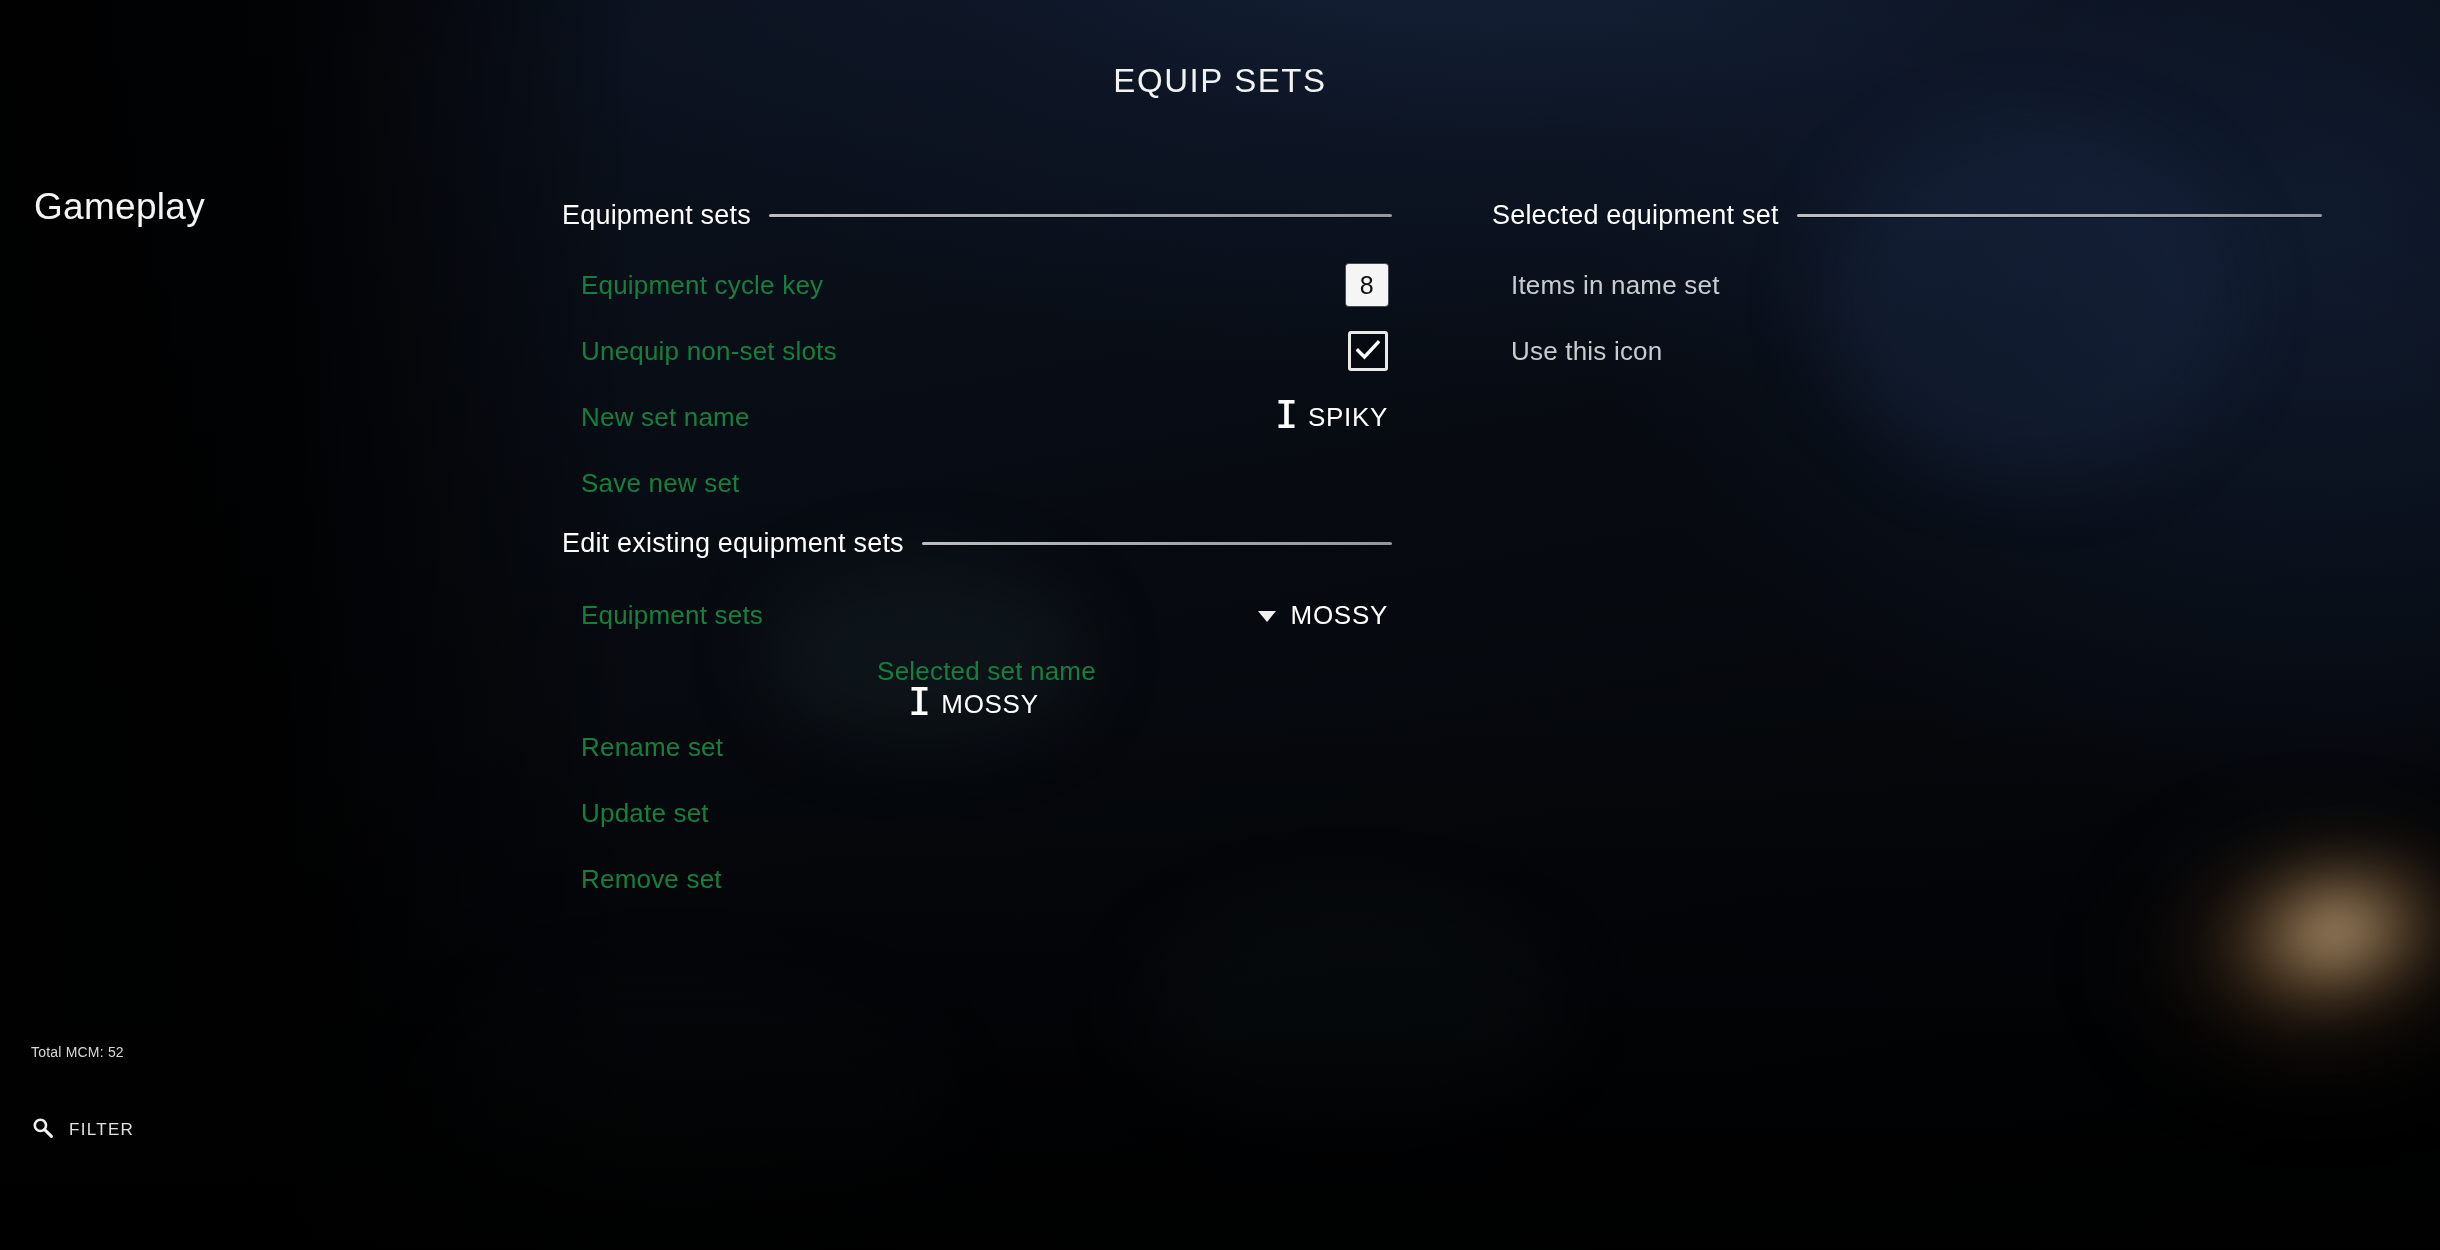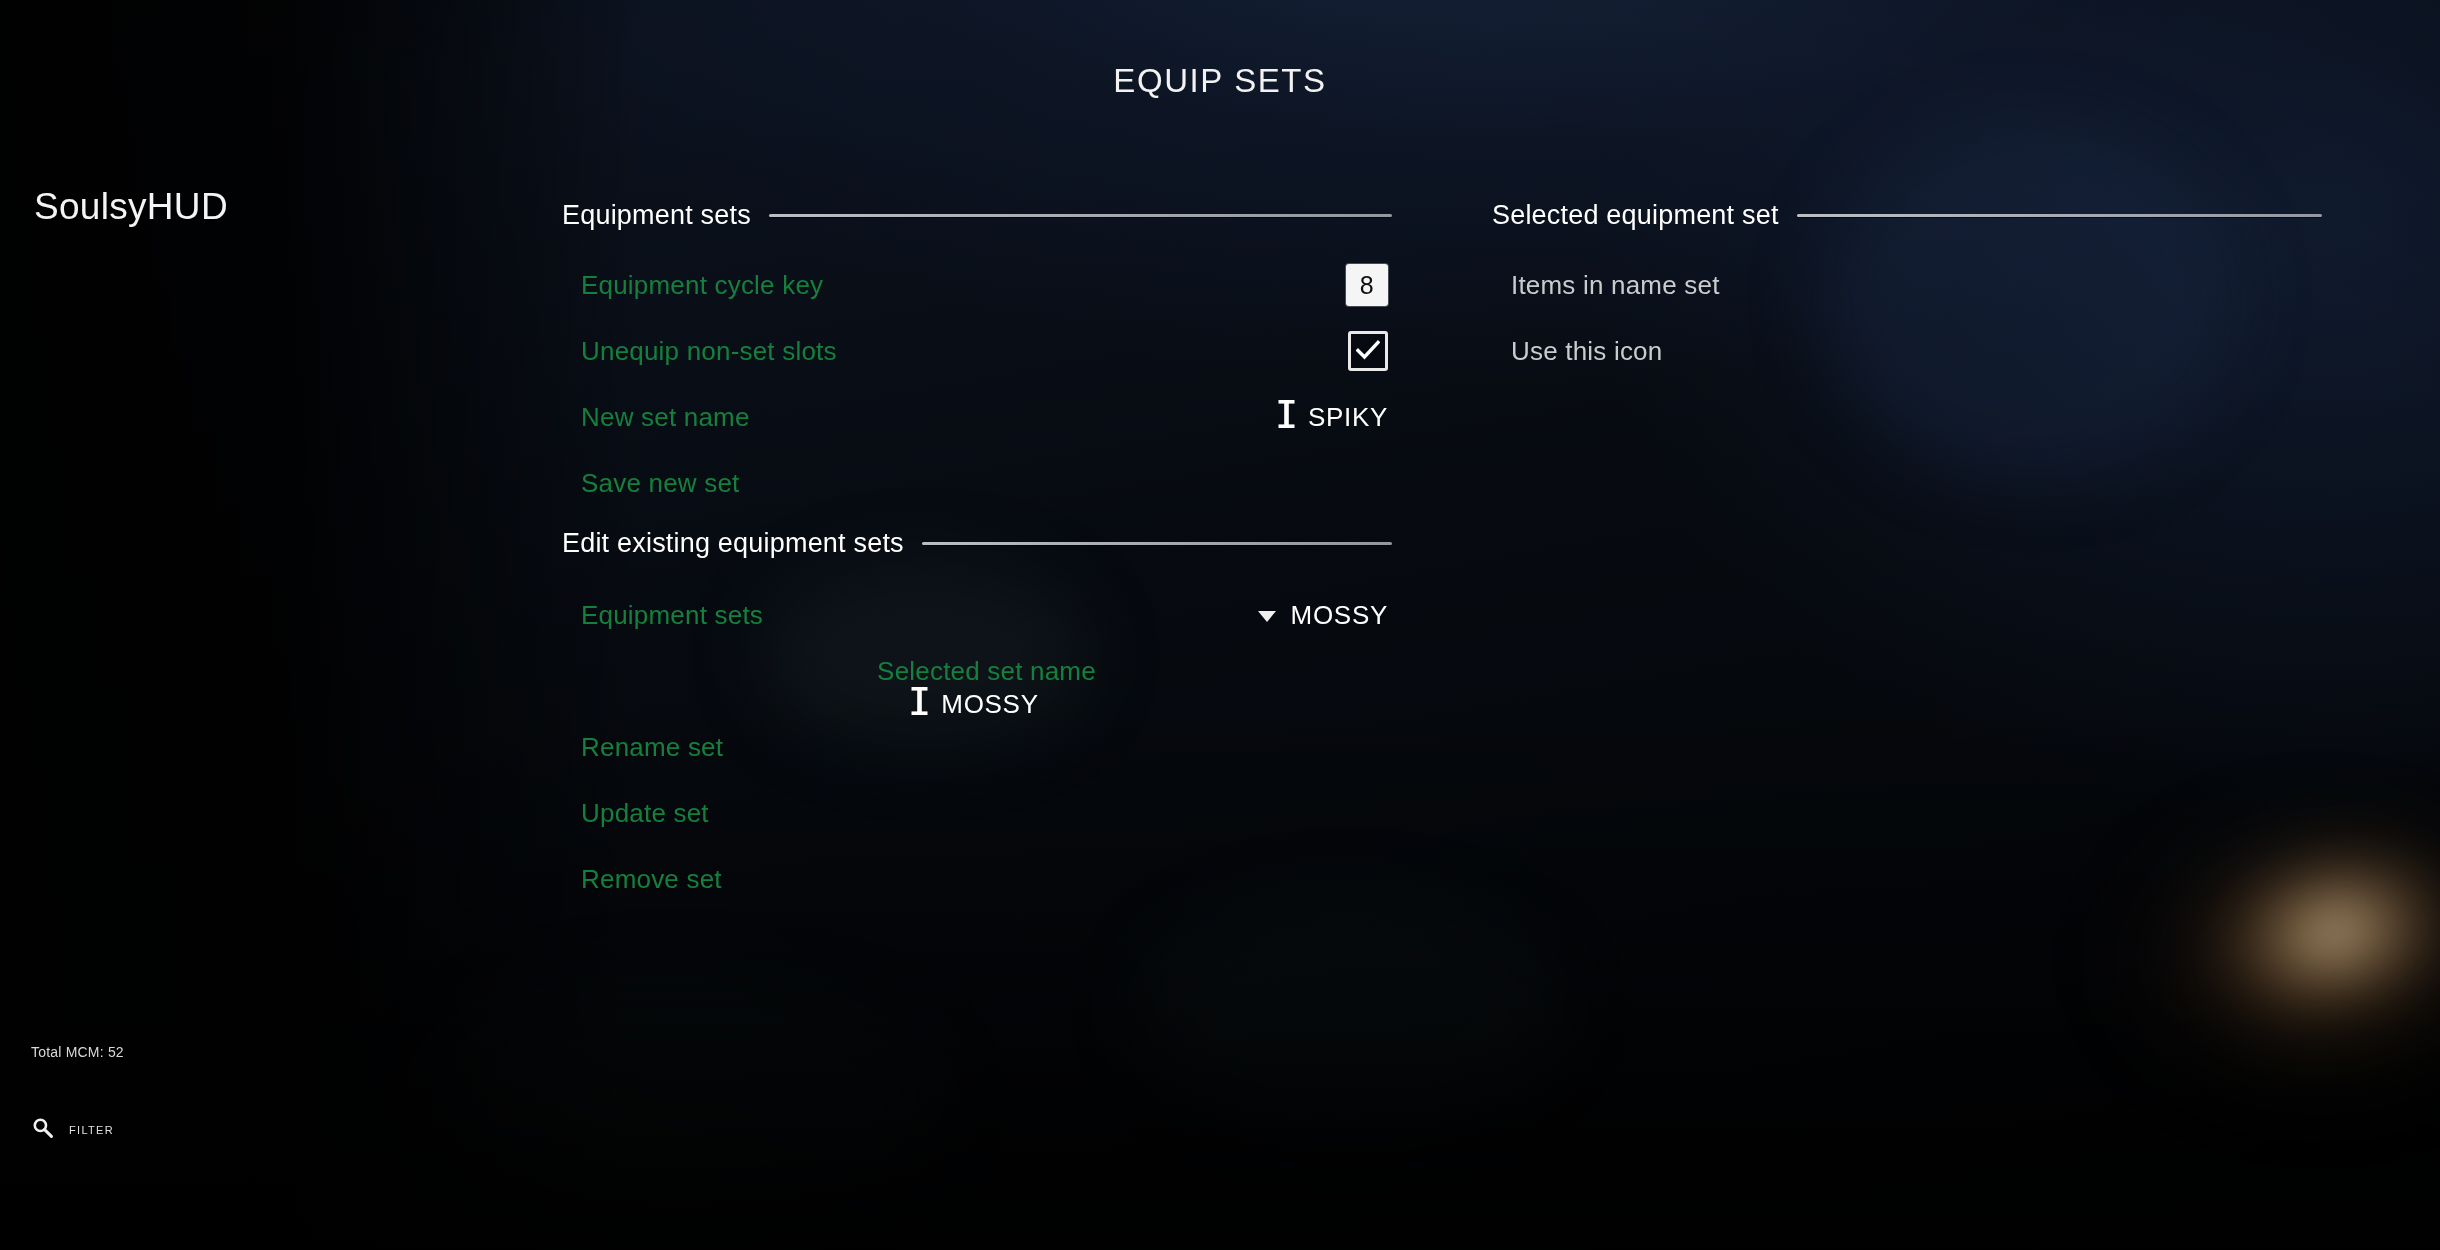--- a/index.html
+++ b/index.html
@@ -128,21 +128,21 @@
   }
   #filter-row {
     position:absolute;
     left:32px; bottom:108px;
     display:flex;
     align-items:center;
     gap:16px;
     cursor:pointer;
   }
   #filter-row .filter-label {
-    font-size:11px;
+    font-size:17px;
     letter-spacing:1.3px;
     color:#e0e0e0;
   }
 
   
   .column {
     position:absolute;
     top:0;
   }
   #col-mid  { left:562px;  width:830px; }
@@ -252,21 +252,21 @@
 <div id="bg-dark-left"></div>
 <div id="bg-dark-bottom"></div>
 <div id="bg-glow2"></div>
 <div id="bg-glow"></div>
 <div id="bg-vignette"></div>
 
 <div id="page-title">EQUIP SETS</div>
 
 <div id="sidebar">
 
-  <div id="mod-title">SoulsyHUD</div>
+  <div id="mod-title">Gameplay</div>
 
 
   <div id="total-mcm">Total MCM: 52</div>
 
   <div id="filter-row">
     <span>
       <svg width="21" height="21" viewBox="0 0 21 21">
         <circle cx="8.4" cy="8.4" r="5.6" fill="none" stroke="#f0f0f0" stroke-width="2.6"></circle>
         <line x1="12.6" y1="12.6" x2="19.4" y2="19.4" stroke="#f0f0f0" stroke-width="3" stroke-linecap="round"></line>
       </svg>

